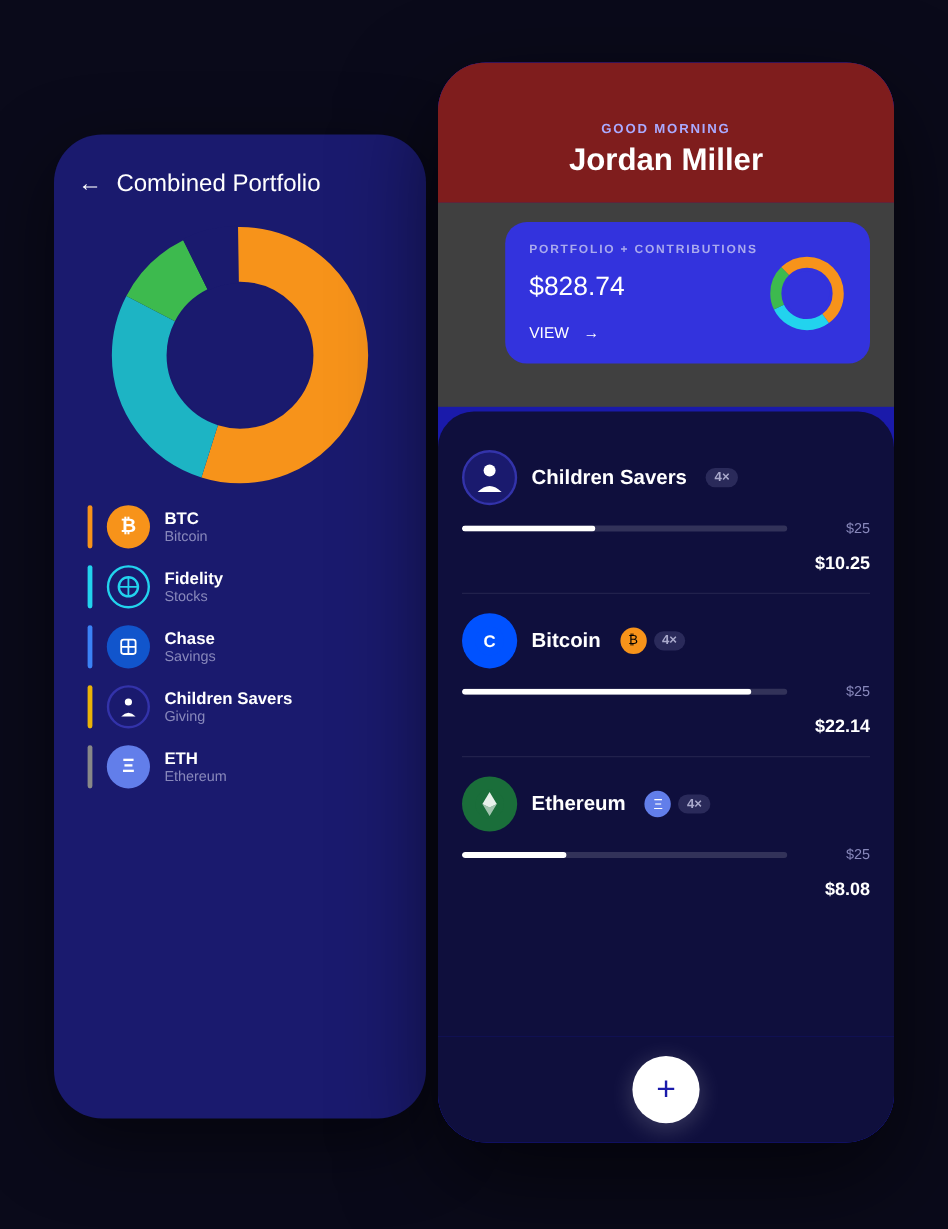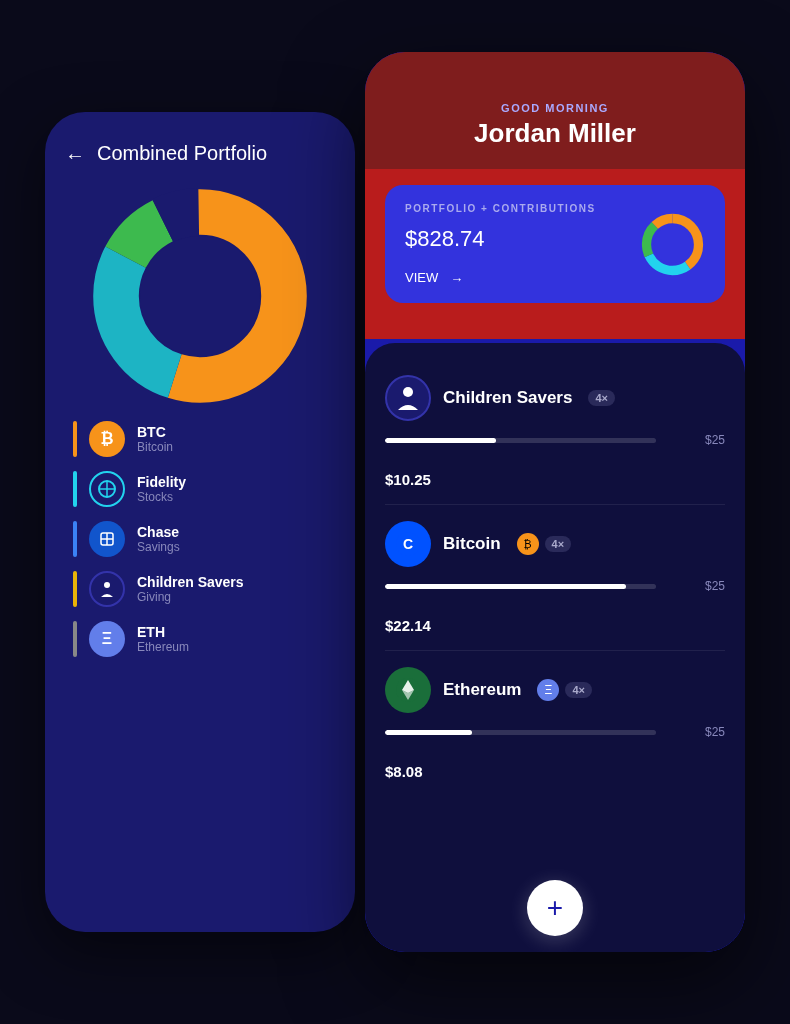--- a/index.html
+++ b/index.html
@@ -302,22 +302,22 @@
       color: #8888bb;
       font-size: 12px;
       white-space: nowrap;
       margin-left: 39px;
     }
 
     .invest-amount {
       color: white;
       font-size: 15px;
       font-weight: 600;
-      text-align: left;
-      margin-top: 24px;
+      text-align: right;
+      margin-top: 14px;
     }
 
     .fab-container {
       display: flex;
       justify-content: center;
       padding: 16px;
       background: #0f0f3d;
     }
 
     .fab-button {
@@ -442,21 +442,21 @@
   </div>
 
   <div class="phone-front">
     <div class="phone-front-inner">
 
       <div class="front-header">
         <div class="greeting-label">GOOD MORNING</div>
         <div class="user-name">Jordan Miller</div>
       </div>
 
-      <div style="background:#b91c1c; padding-bottom:20px;">
+      <div style="background:#404040; padding-bottom:20px;padding-left:36px;">
         <div class="portfolio-card">
           <div class="portfolio-left">
             <div class="portfolio-label">PORTFOLIO + CONTRIBUTIONS</div>
             <div class="portfolio-amount">
               <span>$</span><span>828.74</span>
             </div>
             <div class="view-link">
               <span>VIEW</span>
               <span>→</span>
             </div>

